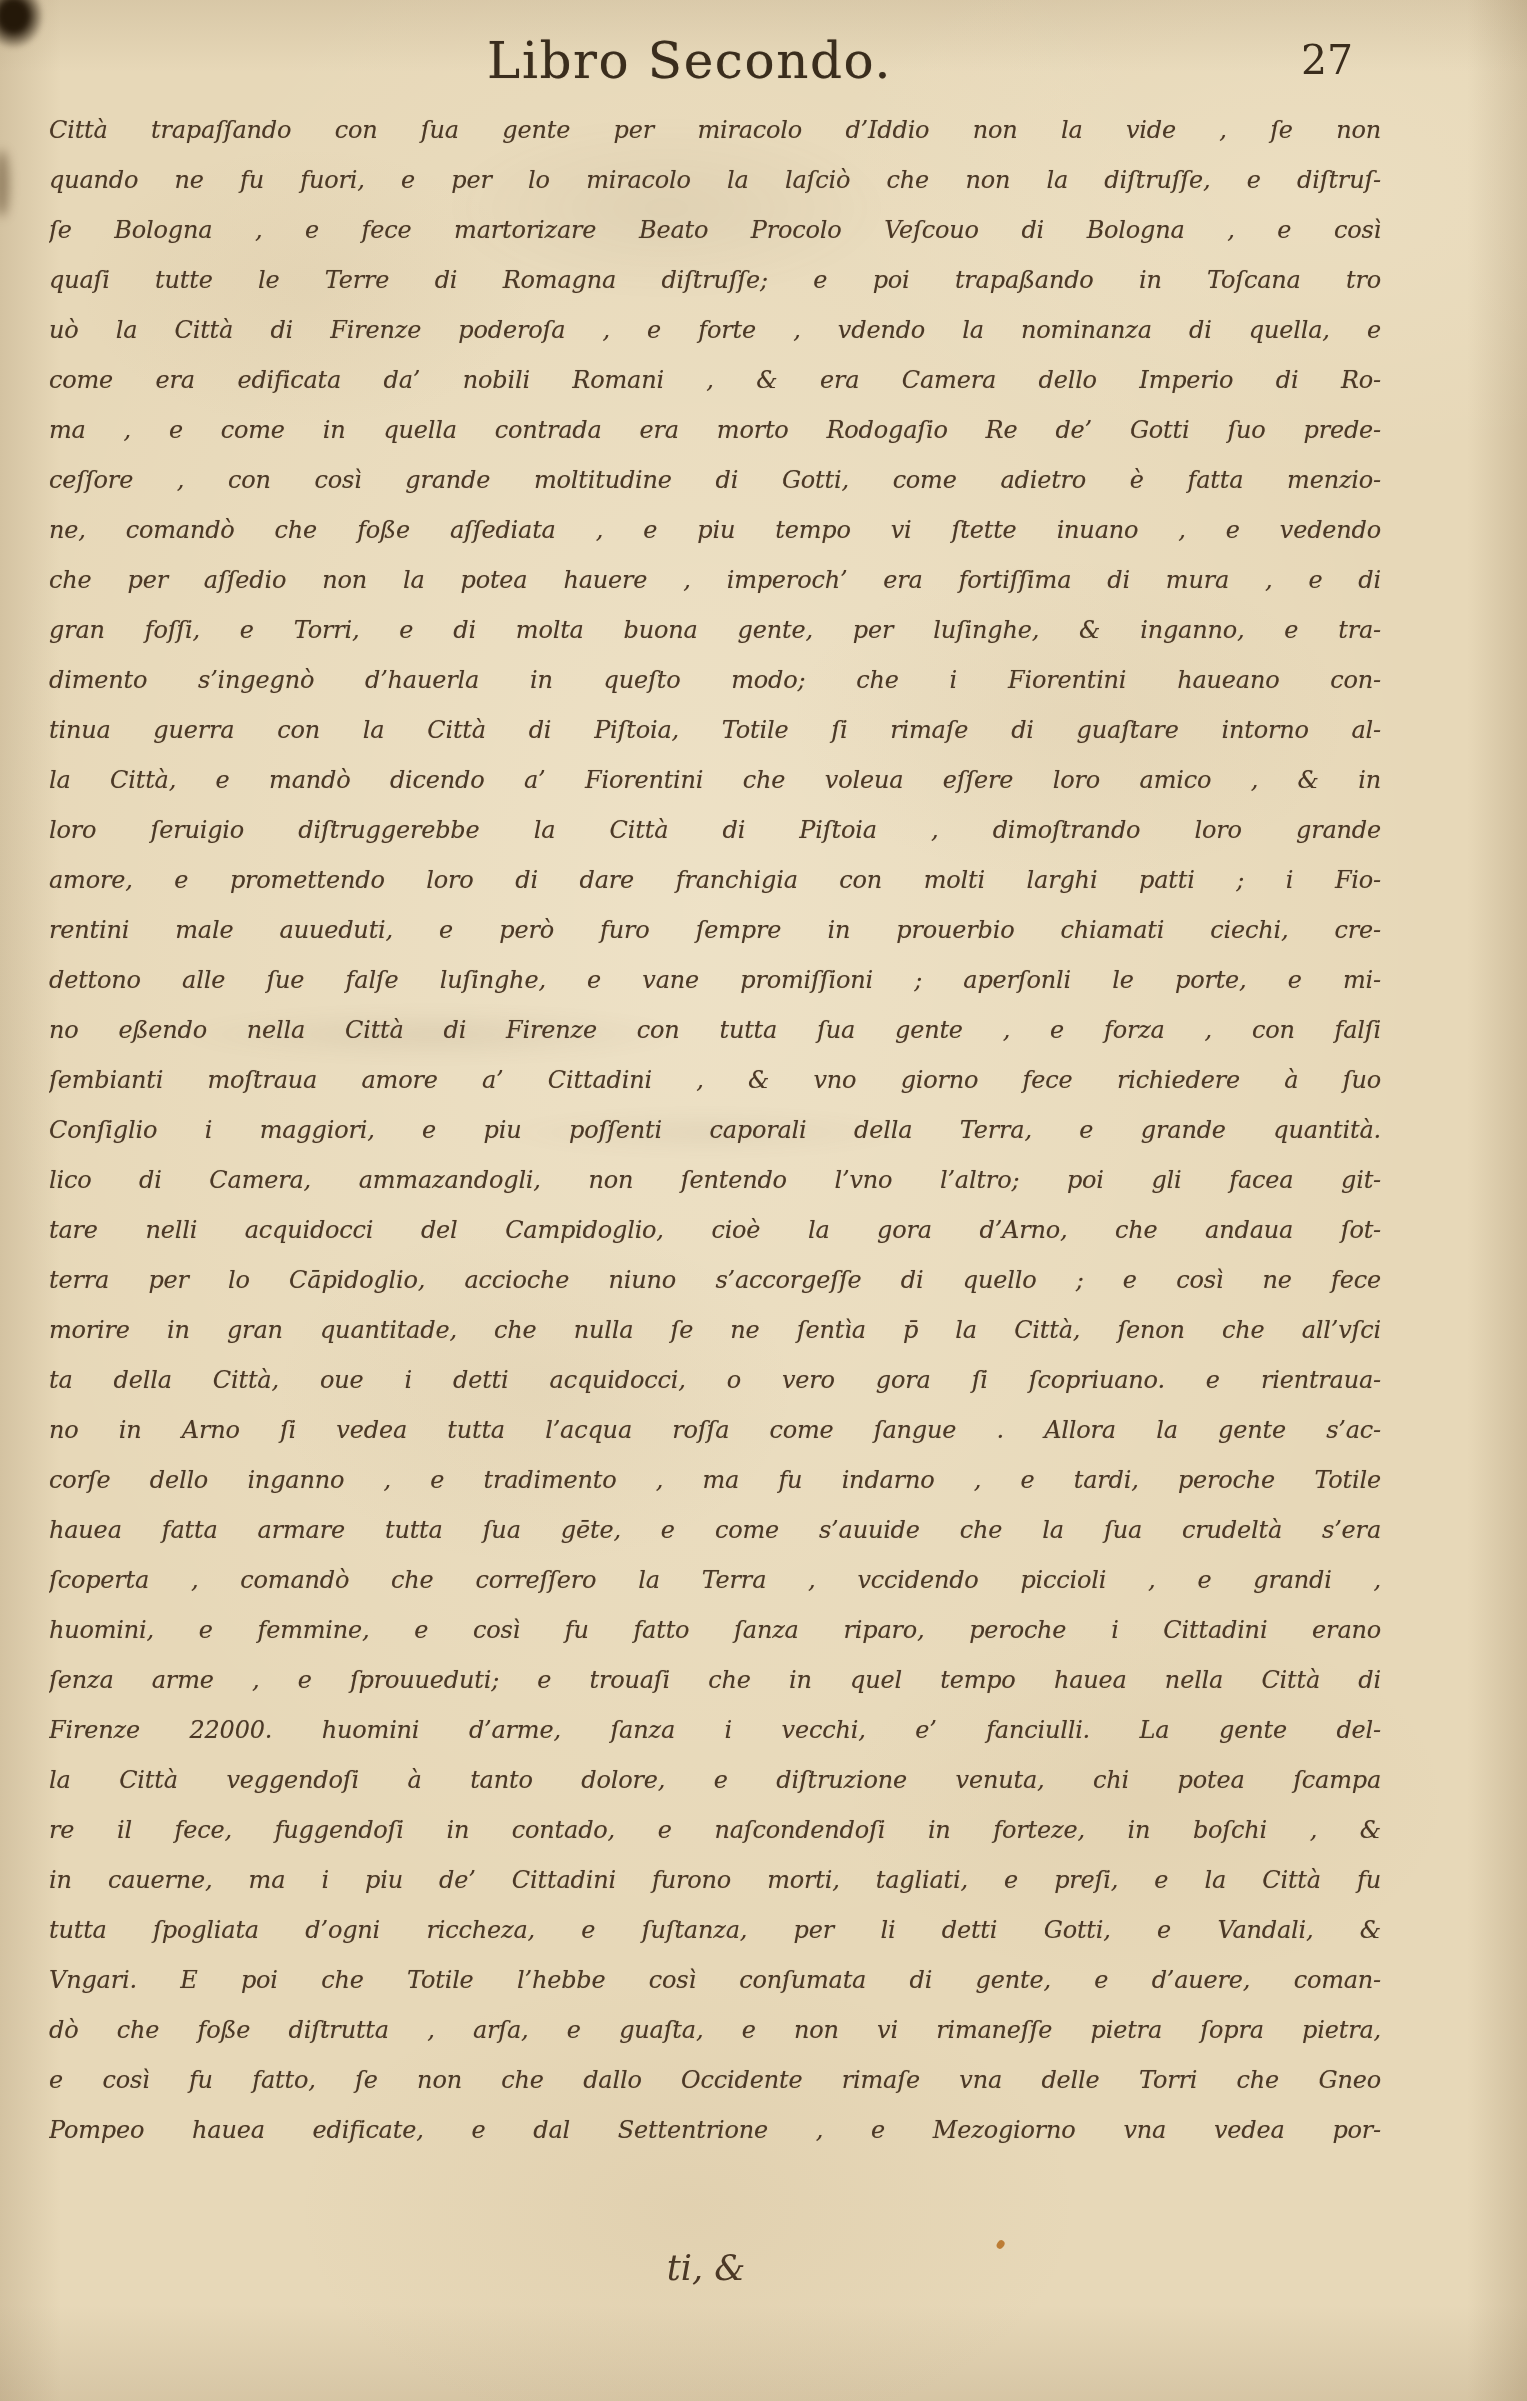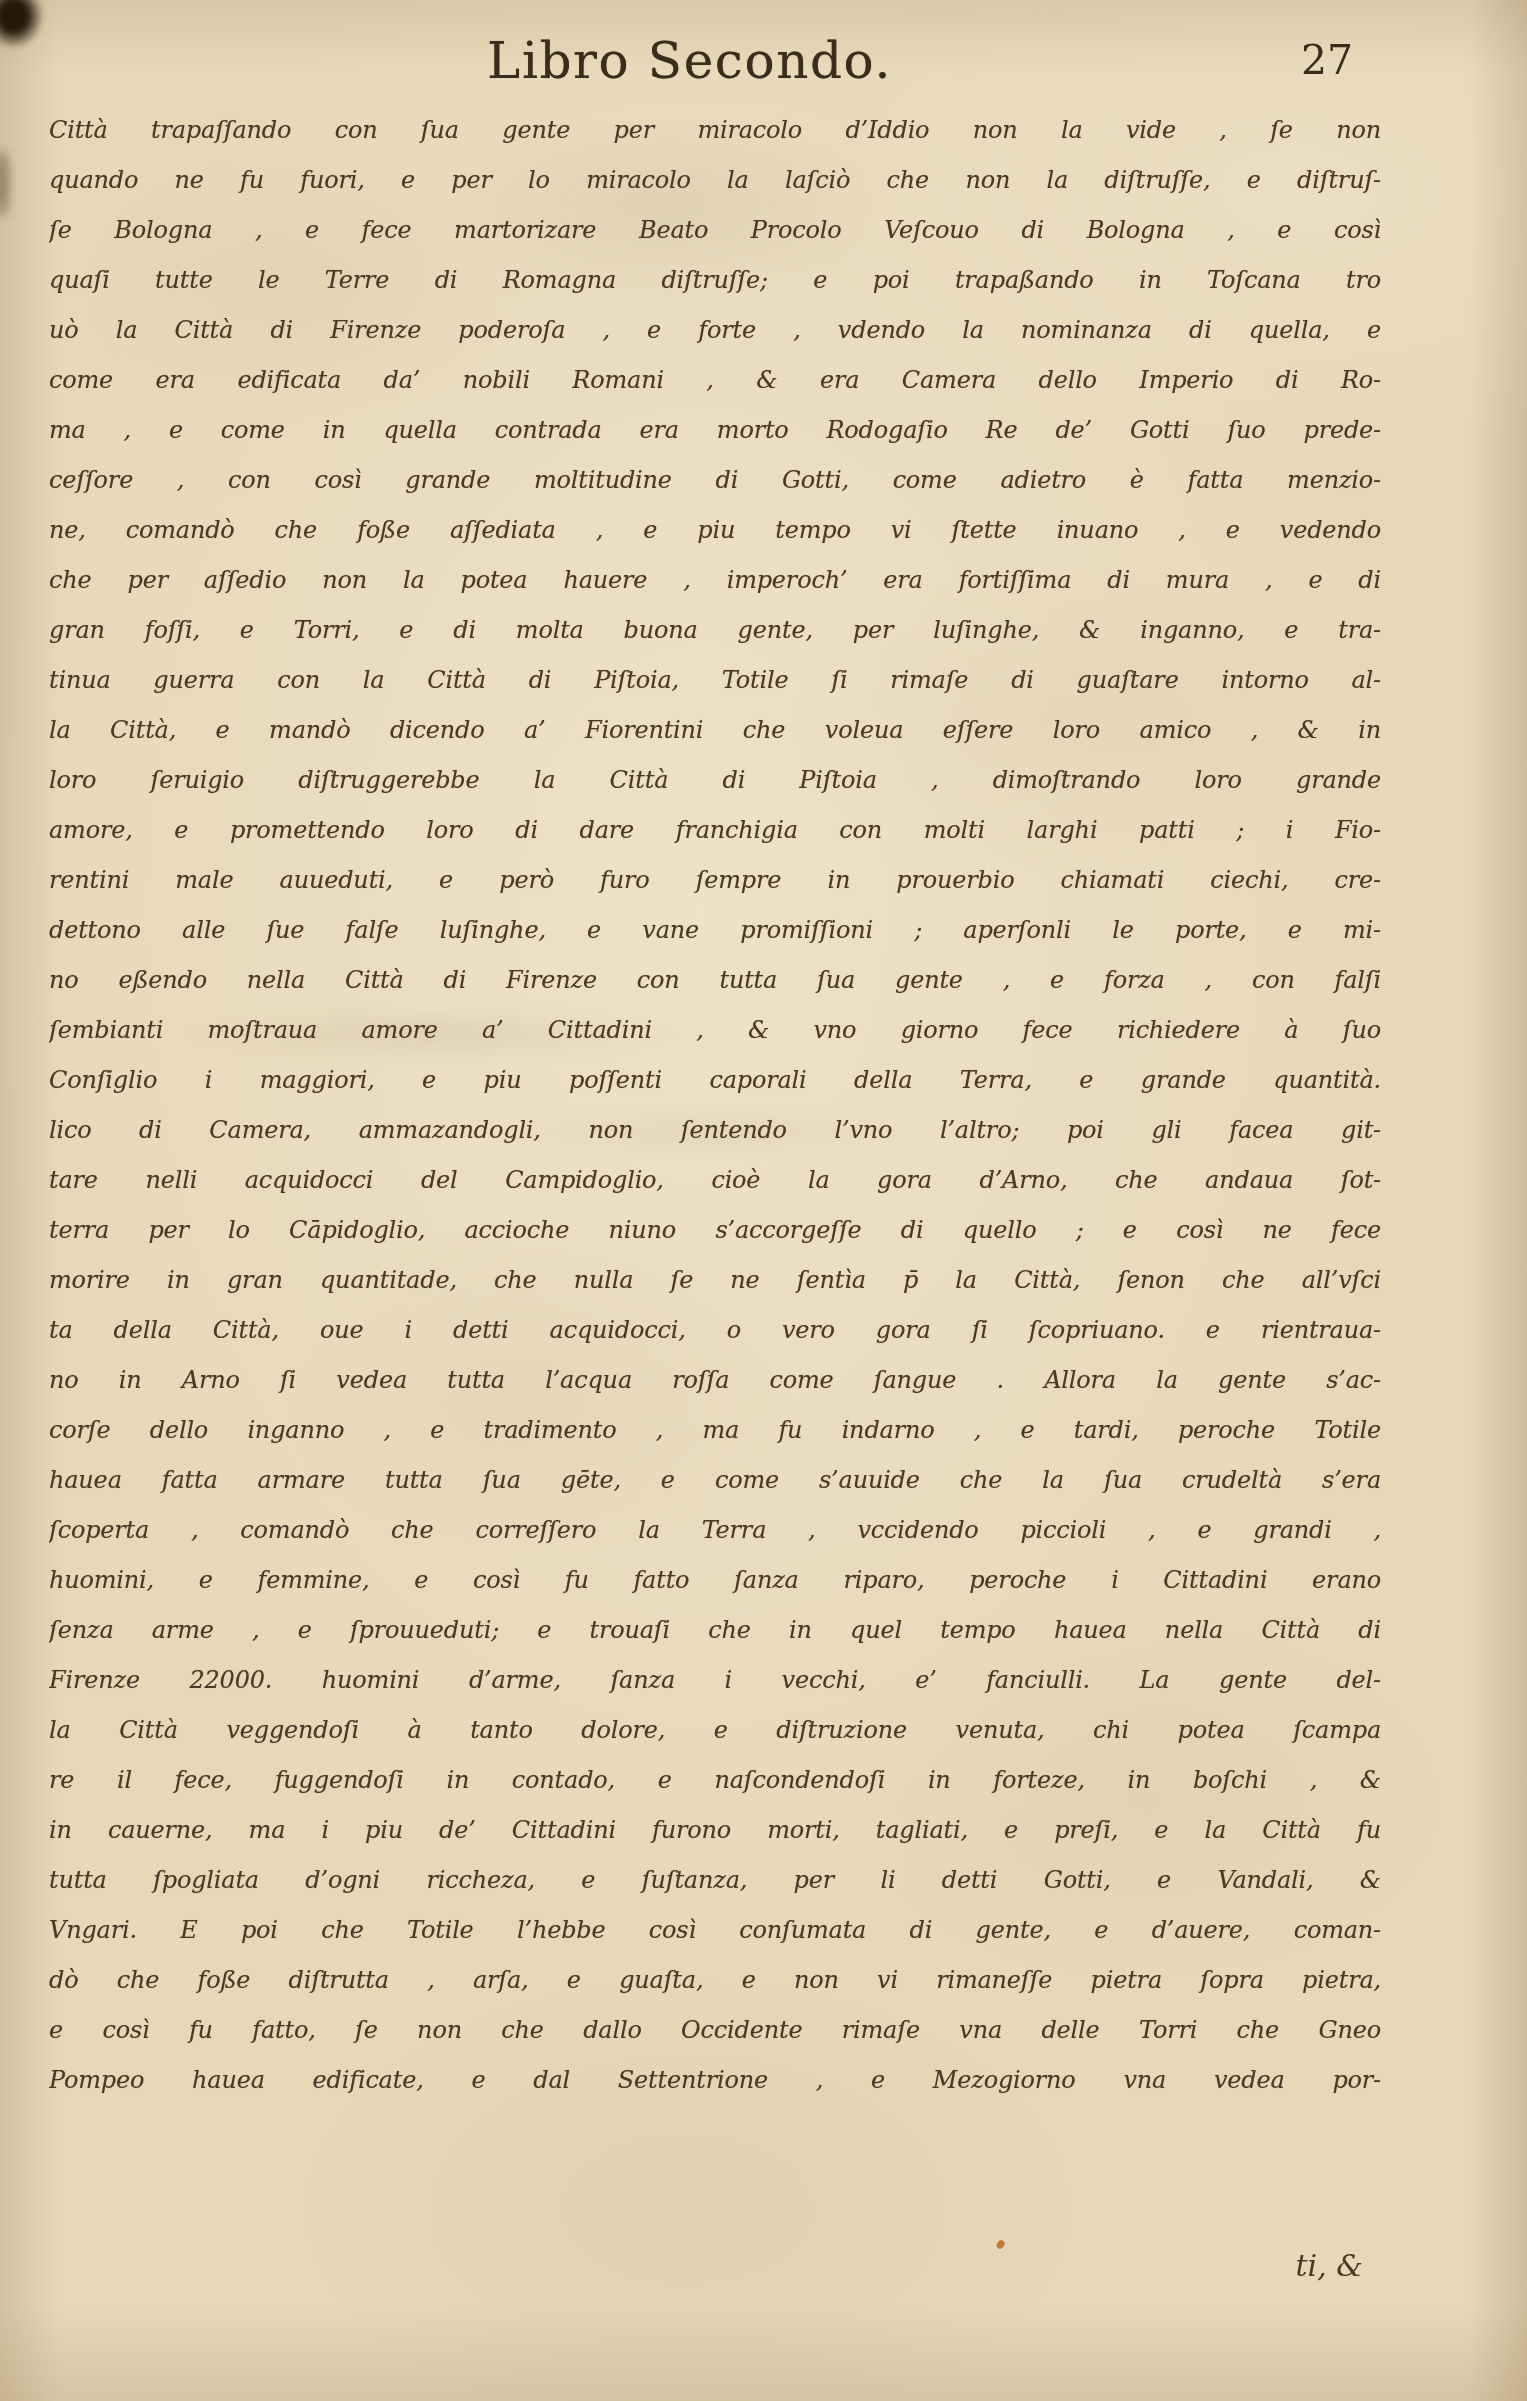--- a/index.html
+++ b/index.html
@@ -48,22 +48,22 @@
   .text-line {
     height: 50px;
     text-align: justify;
     text-align-last: justify;
     letter-spacing: -0.2px;
     overflow: hidden;
     white-space: nowrap;
   }
   .catchword {
     position: absolute; left: 49px; top: 2248px; width: 1314px;
-    text-align: right;
-    font-style: italic; font-size: 30px; color: #4b3826;
+    text-align: center;
+    font-style: italic; font-size: 35px; color: #4b3826;
   }
   
   .corner-blotch {
     position: absolute; left: -17px; top: -17px; width: 61px; height: 66px;
     background: radial-gradient(closest-side, #241809 45%, rgba(36,24,9,0) 100%);
     filter: blur(2.4px);
   }
   .edge-streak {
     position: absolute; left: -6.3px; top: 150px; width: 15.7px; height: 67px;
     background: #5f4a2e; border-radius: 50%;
@@ -112,20 +112,21 @@
       <div class="text-line">quando ne fu fuori, e per lo miracolo la laſciò che non la diſtruſſe, e diſtruſ-</div>
       <div class="text-line">ſe Bologna , e fece martorizare Beato Procolo Veſcouo di Bologna , e così</div>
       <div class="text-line">quaſi tutte le Terre di Romagna diſtruſſe; e poi trapaßando in Toſcana tro</div>
       <div class="text-line">uò la Città di Firenze poderoſa , e forte , vdendo la nominanza di quella, e</div>
       <div class="text-line">come era edificata da’ nobili Romani , &amp; era Camera dello Imperio di Ro-</div>
       <div class="text-line">ma , e come in quella contrada era morto Rodogaſio Re de’ Gotti ſuo prede-</div>
       <div class="text-line">ceſſore , con così grande moltitudine di Gotti, come adietro è fatta menzio-</div>
       <div class="text-line">ne, comandò che foße aſſediata , e piu tempo vi ſtette inuano , e vedendo</div>
       <div class="text-line">che per aſſedio non la potea hauere , imperoch’ era fortiſſima di mura , e di</div>
       <div class="text-line">gran foſſi, e Torri, e di molta buona gente, per luſinghe, &amp; inganno, e tra-</div>
+      <div class="text-line">dimento s’ingegnò d’hauerla in queſto modo; che i Fiorentini haueano con-</div>
       <div class="text-line">tinua guerra con la Città di Piſtoia, Totile ſi rimaſe di guaſtare intorno al-</div>
       <div class="text-line">la Città, e mandò dicendo a’ Fiorentini che voleua eſſere loro amico , &amp; in</div>
       <div class="text-line">loro ſeruigio diſtruggerebbe la Città di Piſtoia , dimoſtrando loro grande</div>
       <div class="text-line">amore, e promettendo loro di dare franchigia con molti larghi patti ; i Fio-</div>
       <div class="text-line">rentini male auueduti, e però furo ſempre in prouerbio chiamati ciechi, cre-</div>
       <div class="text-line">dettono alle ſue falſe luſinghe, e vane promiſſioni ; aperſonli le porte, e mi-</div>
       <div class="text-line">no eßendo nella Città di Firenze con tutta ſua gente , e forza , con falſi</div>
       <div class="text-line">ſembianti moſtraua amore a’ Cittadini , &amp; vno giorno fece richiedere à ſuo</div>
       <div class="text-line">Conſiglio i maggiori, e piu poſſenti caporali della Terra, e grande quantità.</div>
       <div class="text-line">lico di Camera, ammazandogli, non ſentendo l’vno l’altro; poi gli facea git-</div>

